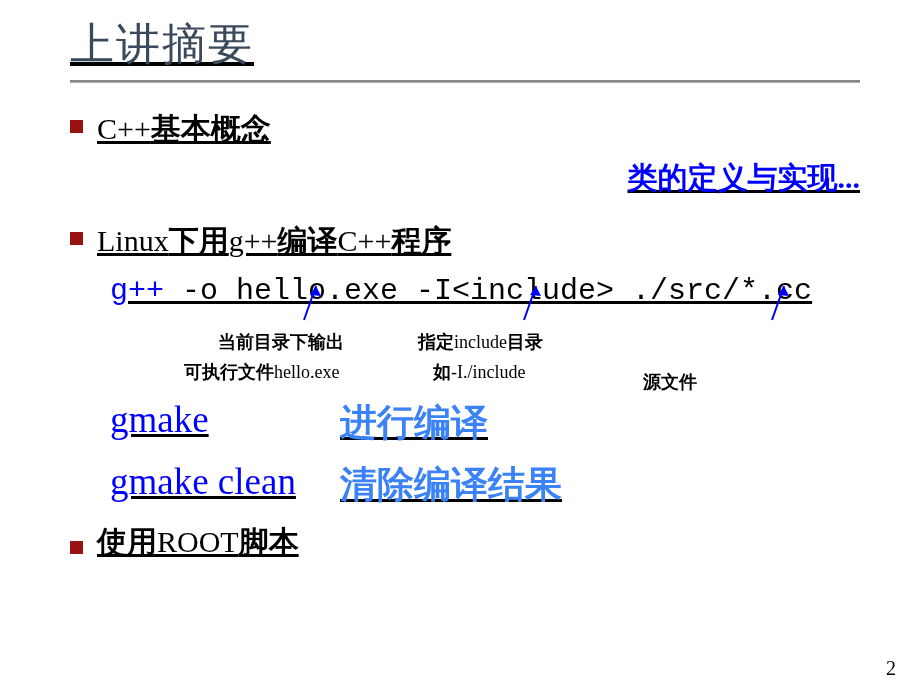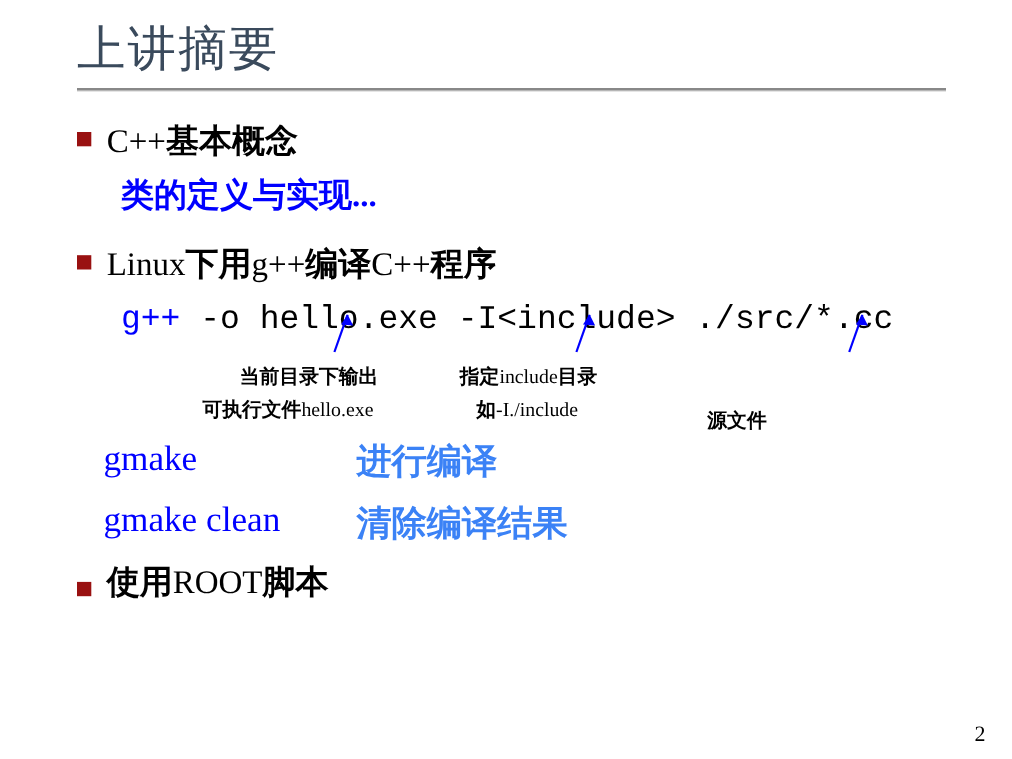--- a/index.html
+++ b/index.html
@@ -9,20 +9,21 @@
       background: #fff;
       font-family: "SimSun", "宋体", serif;
       position: relative;
       overflow: hidden;
     }
     .slide {
       width: 100%;
       height: 100%;
       padding: 15px 60px 0 60px;
       position: relative;
+      text-decoration: underline;
     }
     .title {
       font-size: 44px;
       color: #3a4a5c;
       font-weight: normal;
       margin-left: 10px;
       margin-bottom: 6px;
       letter-spacing: 2px;
     }
     .title-line {
@@ -55,20 +56,21 @@
       line-height: 1.3;
     }
     .item-text .roman { font-family: "Times New Roman", serif; }
     .bold { font-weight: bold; }
     .sub {
       margin-left: 40px;
       font-size: 30px;
       color: #00f;
       margin-bottom: 24px;
       line-height: 1.3;
+      text-align: right;
     }
     .code-line {
       margin-left: 40px;
       font-size: 30px;
       color: #000;
       margin-bottom: 8px;
       font-family: "SimSun", "Courier New", monospace;
       letter-spacing: 0px;
     }
     .code-line .blue { color: #00f; }
@@ -76,22 +78,22 @@
       margin-left: 98px;
       position: relative;
       height: 80px;
     }
     .ann1 { position: absolute; top: 22px; left: 50px; }
     .ann2 { position: absolute; top: 22px; left: 250px; }
     .ann3 { position: absolute; top: 22px; left: 475px; margin-top: 40px; }
     .ann1b { position: absolute; top: 52px; left: 16px; }
     .ann2b { position: absolute; top: 52px; left: 265px; }
     .compile-lines {
-      margin-left: 24px;
-      font-size: 32px;
+      margin-left: 40px;
+      font-size: 37px;
       margin-top: 10px;
     }
     .compile-row {
       display: flex;
       margin-bottom: 12px;
     }
     .compile-cmd {
       color: #00f;
       font-family: "Times New Roman", "SimSun", serif;
       width: 230px;

